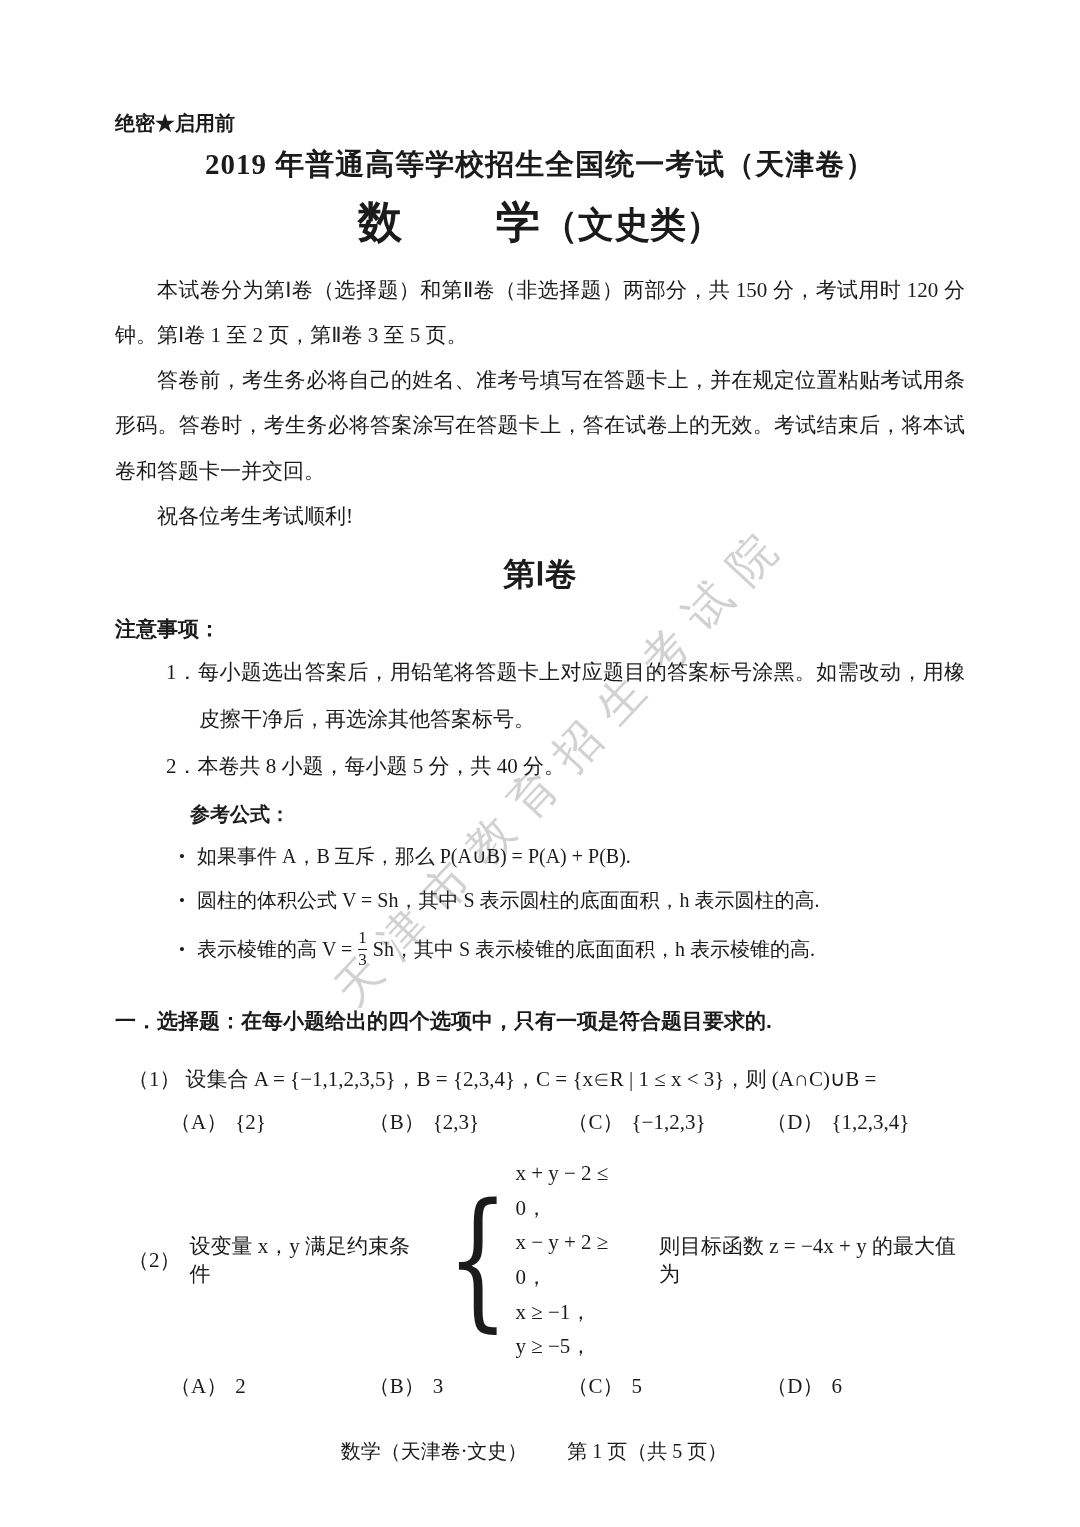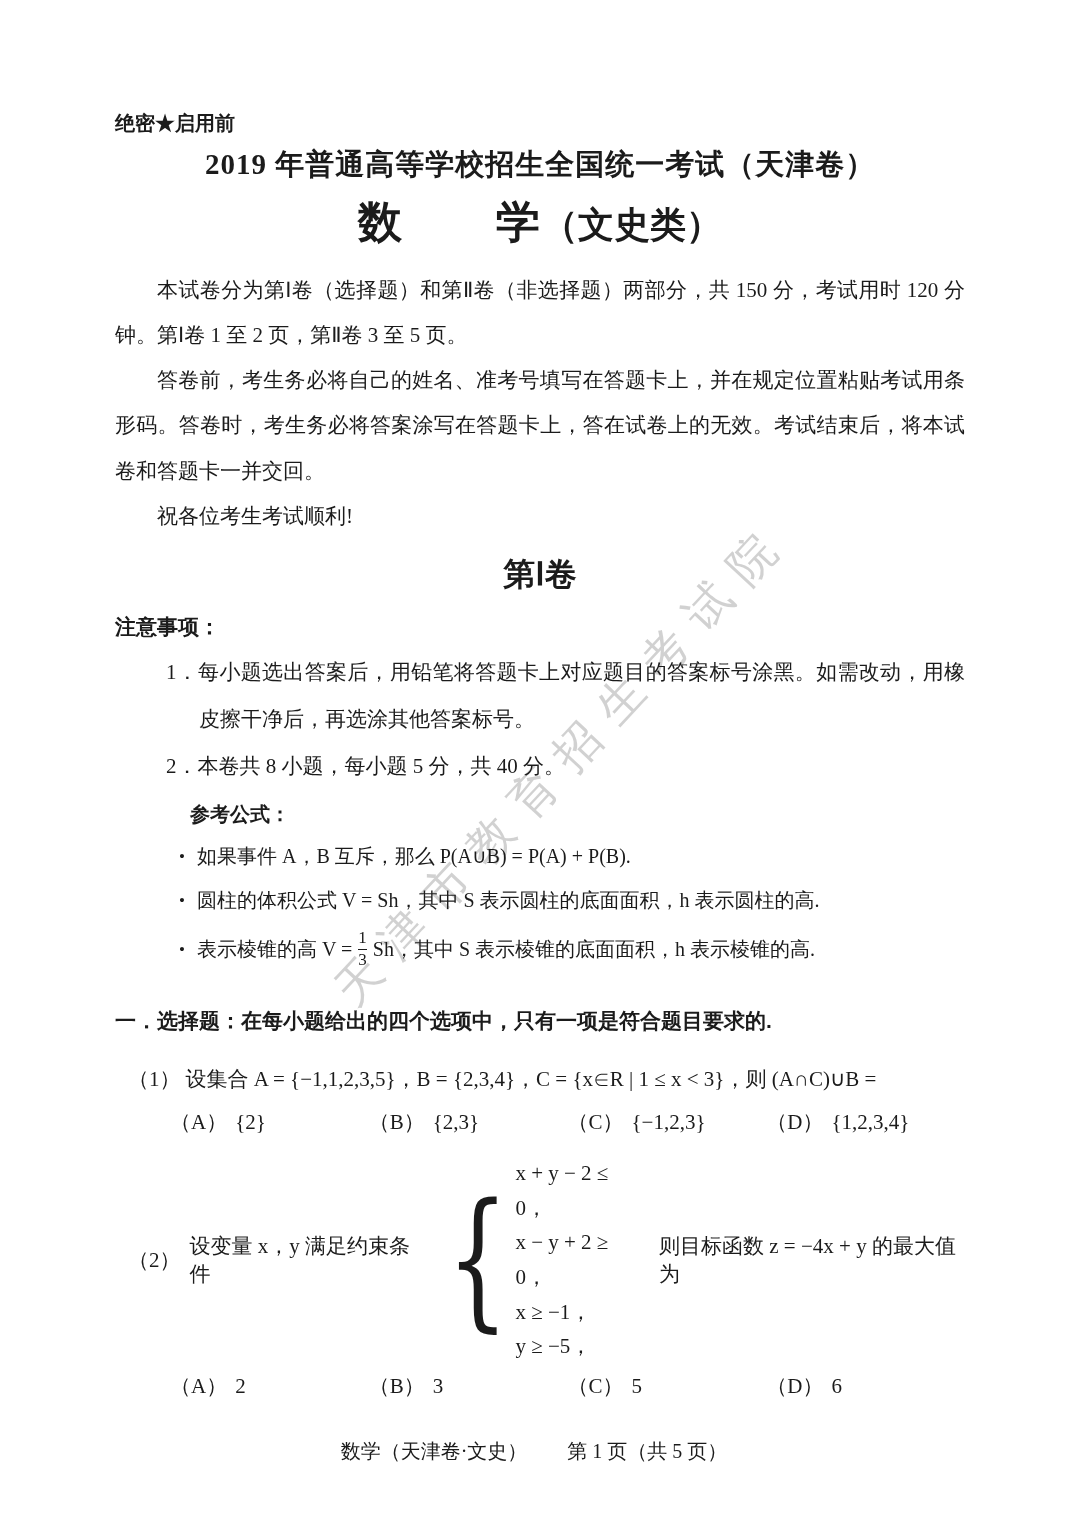--- a/index.html
+++ b/index.html
@@ -56,21 +56,21 @@
   }
 
   .part-title {
     text-align: center;
     font-size: 32px;
     font-weight: bold;
     margin: 14px 0 12px 0;
   }
 
   .notes-title {
-    font-family: Liberation Mono, monospace;
+    font-family: Liberation Sans, sans-serif;
     font-weight: bold;
     font-size: 21px;
     line-height: 1.9;
     margin-top: 12px;
   }
   .note {
     font-size: 21px;
     line-height: 2.25;
     padding-left: 84px;
     text-indent: -33px;

